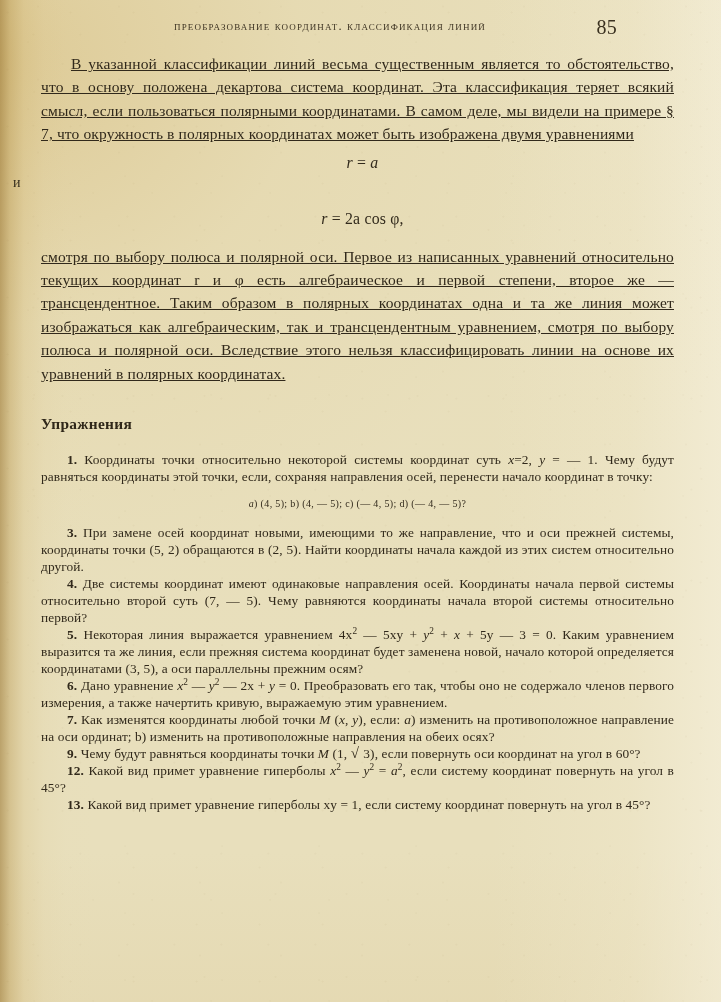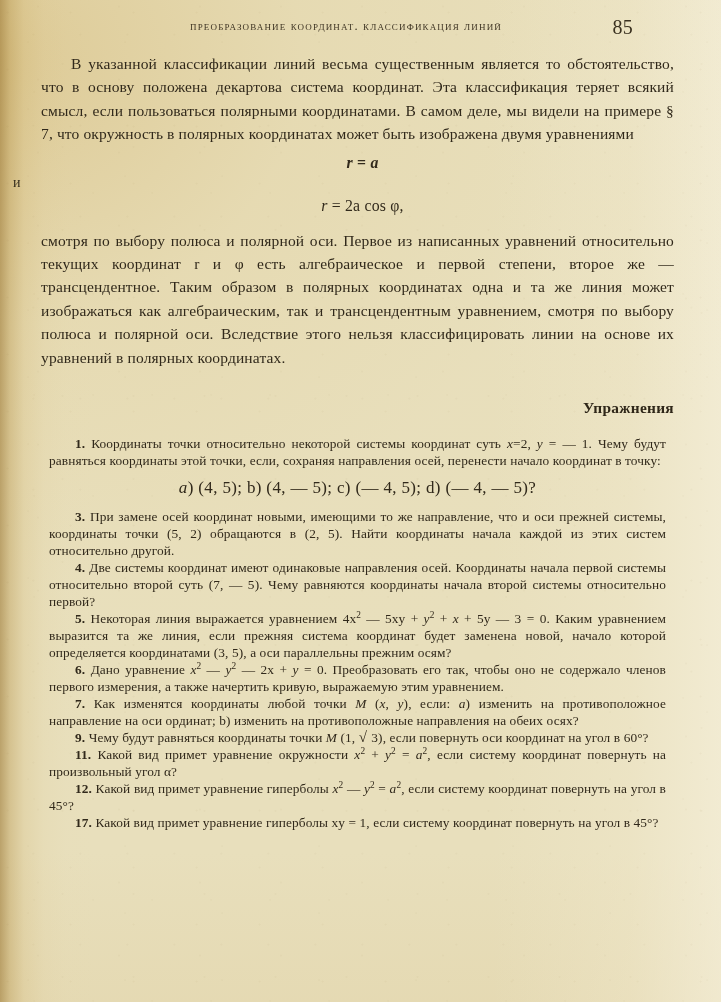--- a/index.html
+++ b/index.html
@@ -65,21 +65,21 @@
   }
   #content {
     position: relative;
     z-index: 2;
   }
 
   
   .runhead {
     position: absolute;
     top: 19px;
-    left: 16px;
+    left: 0;
     width: 651px;
     height: 20px;
   }
   .runhead-title {
     position: absolute;
     left: 0;
     width: 660px;
     text-align: center;
     font-size: 12.6px;
     letter-spacing: 1.15px;
@@ -105,66 +105,67 @@
     width: 633px;
   }
   .para {
     font-size: 15.5px;
     line-height: 23.4px;
     color: #31291b;
     text-align: justify;
     text-justify: inter-word;
     margin: 0;
     letter-spacing: 0.14px;
+    text-decoration: underline;
   }
   .para.indent { text-indent: 30px; }
 
   
   .eq {
     font-size: 15.8px;
     color: #322a1c;
     text-align: center;
     letter-spacing: 0.2px;
   }
-  .eq-1 { margin: 8px 0 0 0; padding-left: 10px; font-weight: bold; }
-  .eq-2 { margin: 4px; padding-left: 10px; }
+  .eq-1 { margin: 8px 0 0 0; padding-left: 10px; }
+  .eq-2 { margin: 17px; padding-left: 10px; }
   .conj {
     position: relative;
     font-size: 14px;
     color: #342c1d;
     height: 18px;
     margin: 3px 0 1px 0;
   }
   .conj span { position: absolute; left: -28px; }
 
   .mi { font-style: italic; }
 
   
   .ex-head {
     margin: 0;
-    text-align: right;
+    text-align: left;
     font-size: 15.4px;
     font-weight: bold;
     color: #2f2719;
     letter-spacing: 0.3px;
   }
-  .ex-list { margin: 8px; }
+  .ex-list { margin: 0; }
   .ex {
     font-size: 13.35px;
     line-height: 17.0px;
     color: #31291b;
     text-align: justify;
     text-justify: inter-word;
     text-indent: 26px;
     margin: 0;
     letter-spacing: 0.1px;
   }
   .ex b { font-weight: bold; }
   .ex-opts {
-    font-size: 17px;
+    font-size: 10px;
     color: #31291b;
     text-align: center;
     margin: 10px 0 12px 0;
     text-indent: 0;
     letter-spacing: 0.35px;
   }
   .radical { font-size: 15px; letter-spacing: 1px; }
   sup { font-size: 0.70em; line-height: 0; }
 </style>
 </head>
@@ -228,31 +229,27 @@
           <span>Как изменятся координаты любой точки <span class="mi">M</span> (<span class="mi">x</span>, <span class="mi">y</span>), если: <span class="mi">a</span>) изменить на противоположное направление на оси ординат; b) изменить на противоположные направления на обеих осях?</span>
         </p>
 
 
         <p class="ex">
           <b>9.</b>
           <span>Чему будут равняться координаты точки <span class="mi">M</span> (1, <span class="radical">√</span> 3), если повернуть оси координат на угол в 60°?</span>
         </p>
 
 
-        <p class="ex">
-          <b>11.</b>
-          <span>Какой вид примет уравнение окружности <span class="mi">x</span><sup>2</sup> + <span class="mi">y</span><sup>2</sup> = <span class="mi">a</span><sup>2</sup>, если систему координат повернуть на произвольный угол α?</span>
-        </p>
 
         <p class="ex">
           <b>12.</b>
           <span>Какой вид примет уравнение гиперболы <span class="mi">x</span><sup>2</sup> — <span class="mi">y</span><sup>2</sup> = <span class="mi">a</span><sup>2</sup>, если систему координат повернуть на угол в 45°?</span>
         </p>
 
         <p class="ex">
-          <b>17.</b>
+          <b>13.</b>
           <span>Какой вид примет уравнение гиперболы xy = 1, если систему координат повернуть на угол в 45°?</span>
         </p>
 
       </div>
     </div>
   </div>
 </div>
 
 </body></html>

